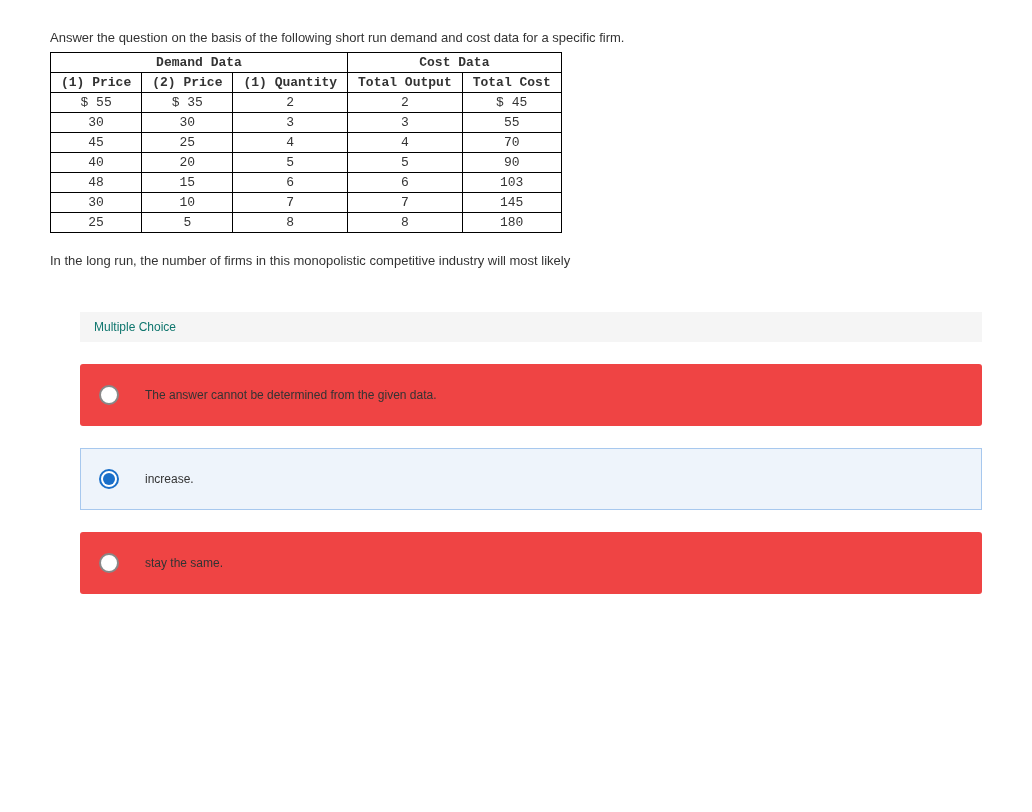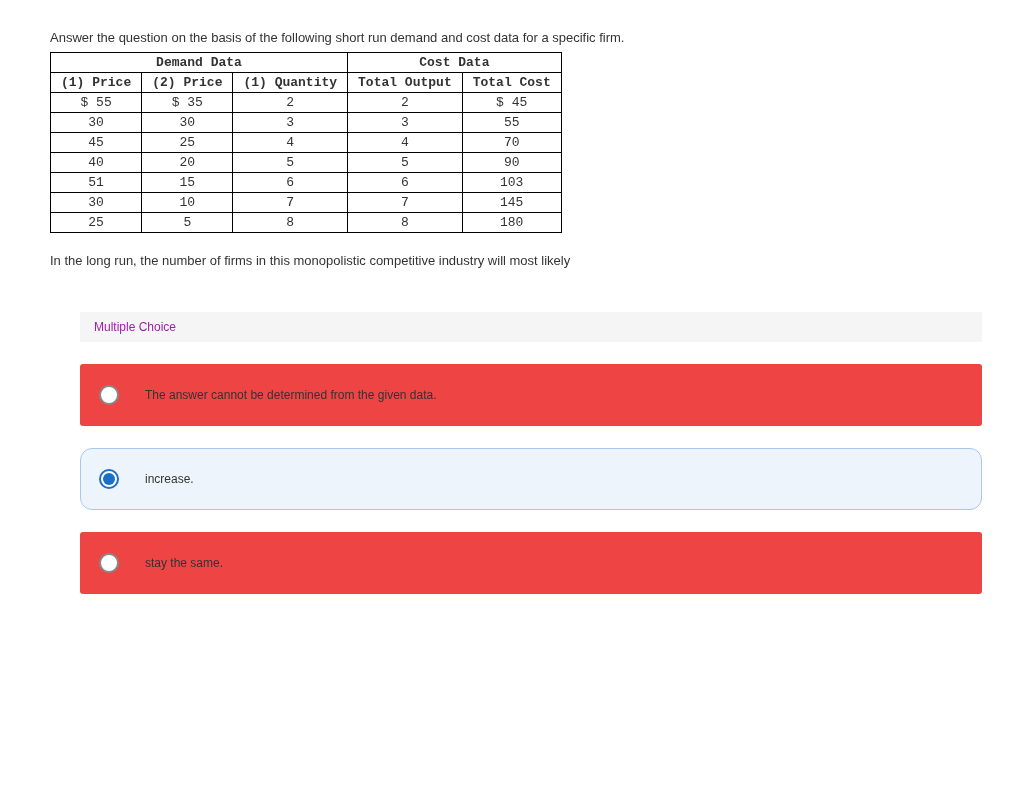--- a/index.html
+++ b/index.html
@@ -36,38 +36,38 @@
     .sub-question {
       font-size: 13px;
       color: #333;
       margin-bottom: 44px;
     }
     .mc-container {
       margin-left: 30px;
     }
     .mc-label {
       font-size: 12px;
-      color: #a21caf;
+      color: #0f766e;
       padding: 8px 14px;
       background: #f5f5f5;
       display: block;
     }
     .choice {
       display: flex;
       align-items: center;
       padding: 20px 18px;
       margin-top: 22px;
       background: #ef4444;
       border: 1px solid transparent;
       border-radius: 3px;
     }
     .choice.selected {
       background: #eef4fb;
       border: 1px solid #a7c8ee;
-      border-radius: 12px;
+      border-radius: 0;
     }
     .radio {
       width: 20px;
       height: 20px;
       border: 2px solid #888;
       border-radius: 50%;
       margin-right: 26px;
       flex-shrink: 0;
       display: flex;
       align-items: center;
@@ -132,21 +132,21 @@
     <td>70</td>
   </tr>
   <tr>
     <td>40</td>
     <td>20</td>
     <td>5</td>
     <td>5</td>
     <td>90</td>
   </tr>
   <tr>
-    <td>51</td>
+    <td>48</td>
     <td>15</td>
     <td>6</td>
     <td>6</td>
     <td>103</td>
   </tr>
   <tr>
     <td>30</td>
     <td>10</td>
     <td>7</td>
     <td>7</td>

